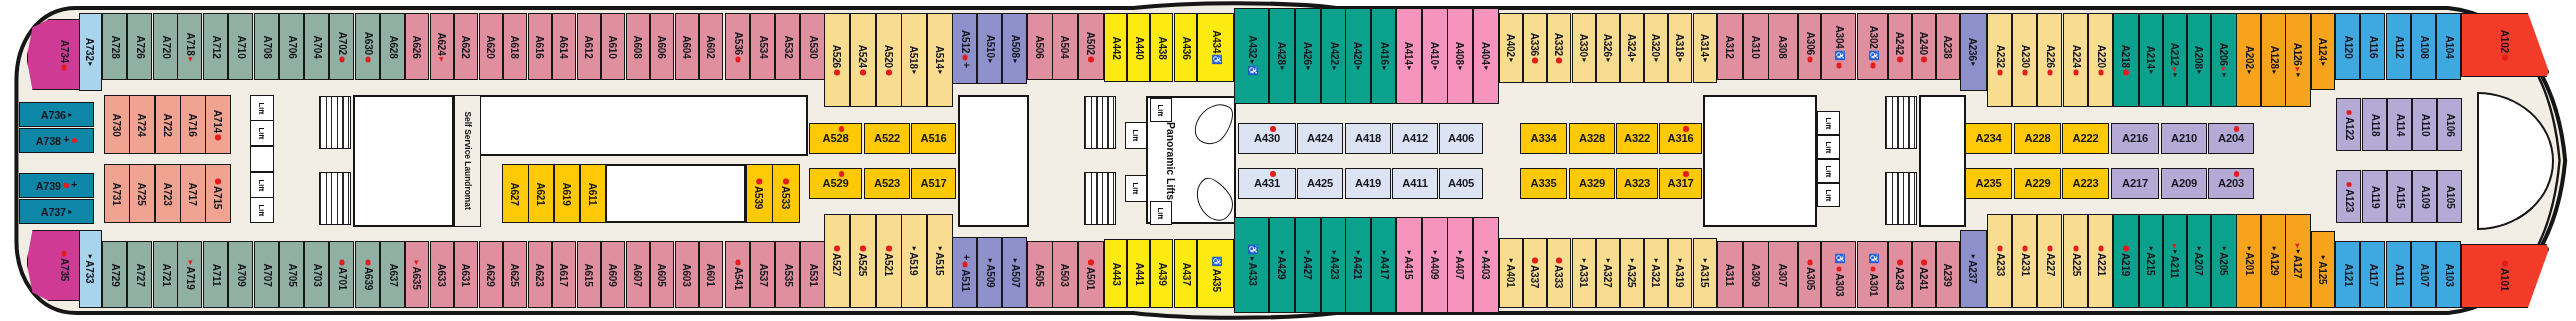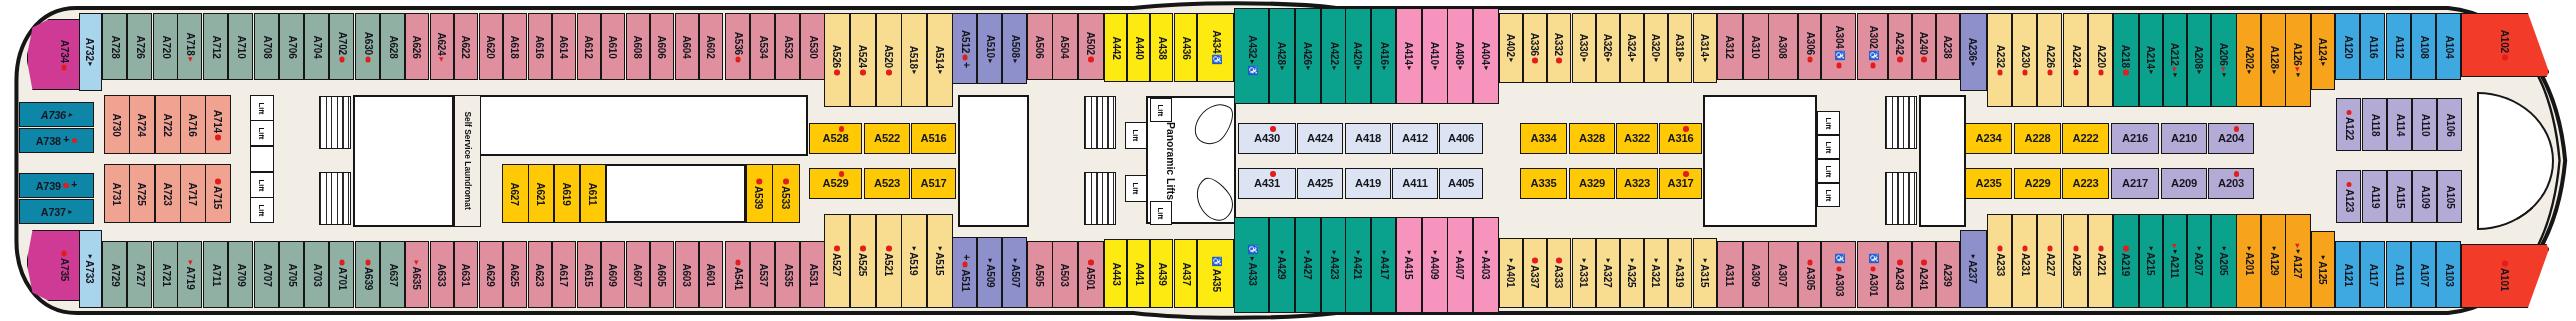--- a/index.html
+++ b/index.html
@@ -111,21 +111,21 @@
           <span class="lbl">A734</span>
           <span class="dot"></span>
         </div>
       </div>
       <div class="cabin v" style="left: 26.5px; top: 230px; width: 75px; height: 71px; background: rgb(207, 58, 149); clip-path: polygon(8% 0px, 100% 0px, 100% 100%, 30% 100%, 8% 88%, 0px 45%);">
         <div class="rot" style="width: 67px; height: 75px;">
           <span class="dot"></span>
           <span class="lbl">A735</span>
         </div>
       </div>
-      <div class="cabin h stern" style="left: 19px; top: 102px; width: 75px; height: 25px; background: rgb(13, 134, 168); font-style: italic;">
+      <div class="cabin h stern" style="left: 19px; top: 102px; width: 75px; height: 25px; background: rgb(13, 134, 168);">
         <div class="hwrap">
           <span class="lbl">A736</span>
           <span class="tri">▸</span>
         </div>
       </div>
       <div class="cabin h stern" style="left: 19px; top: 128px; width: 75px; height: 25px; background: rgb(13, 134, 168);">
         <div class="hwrap">
           <span class="lbl">A738</span>
           <span class="cross">+</span>
           <span class="dot"></span>

